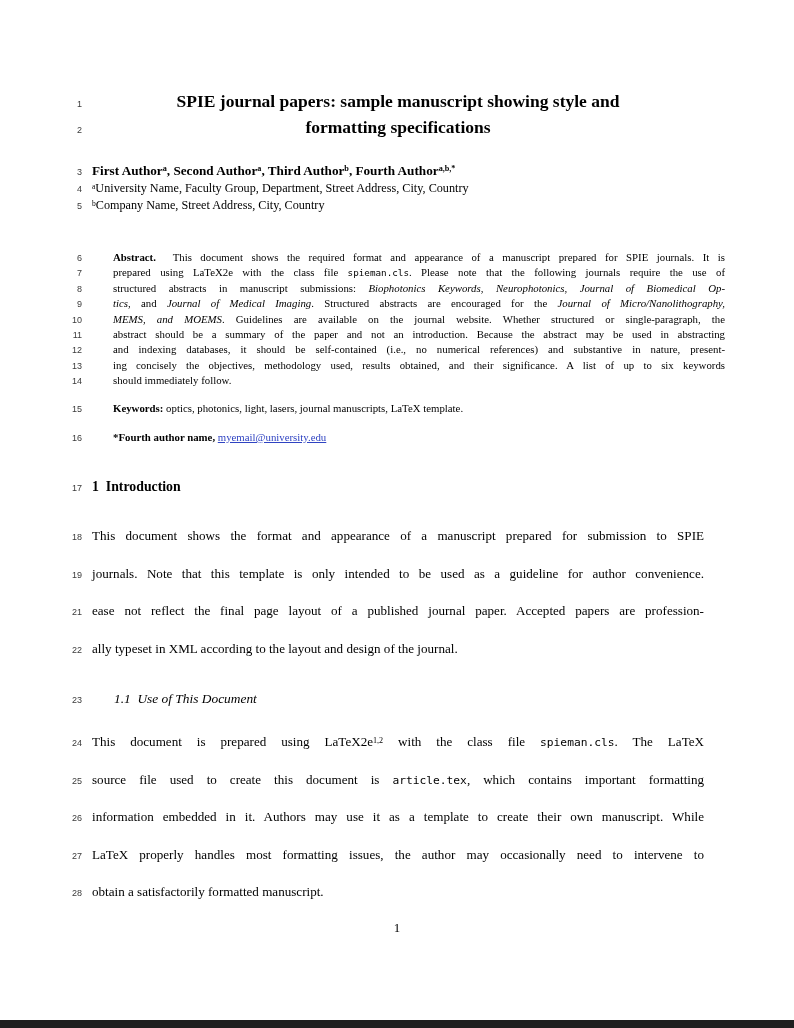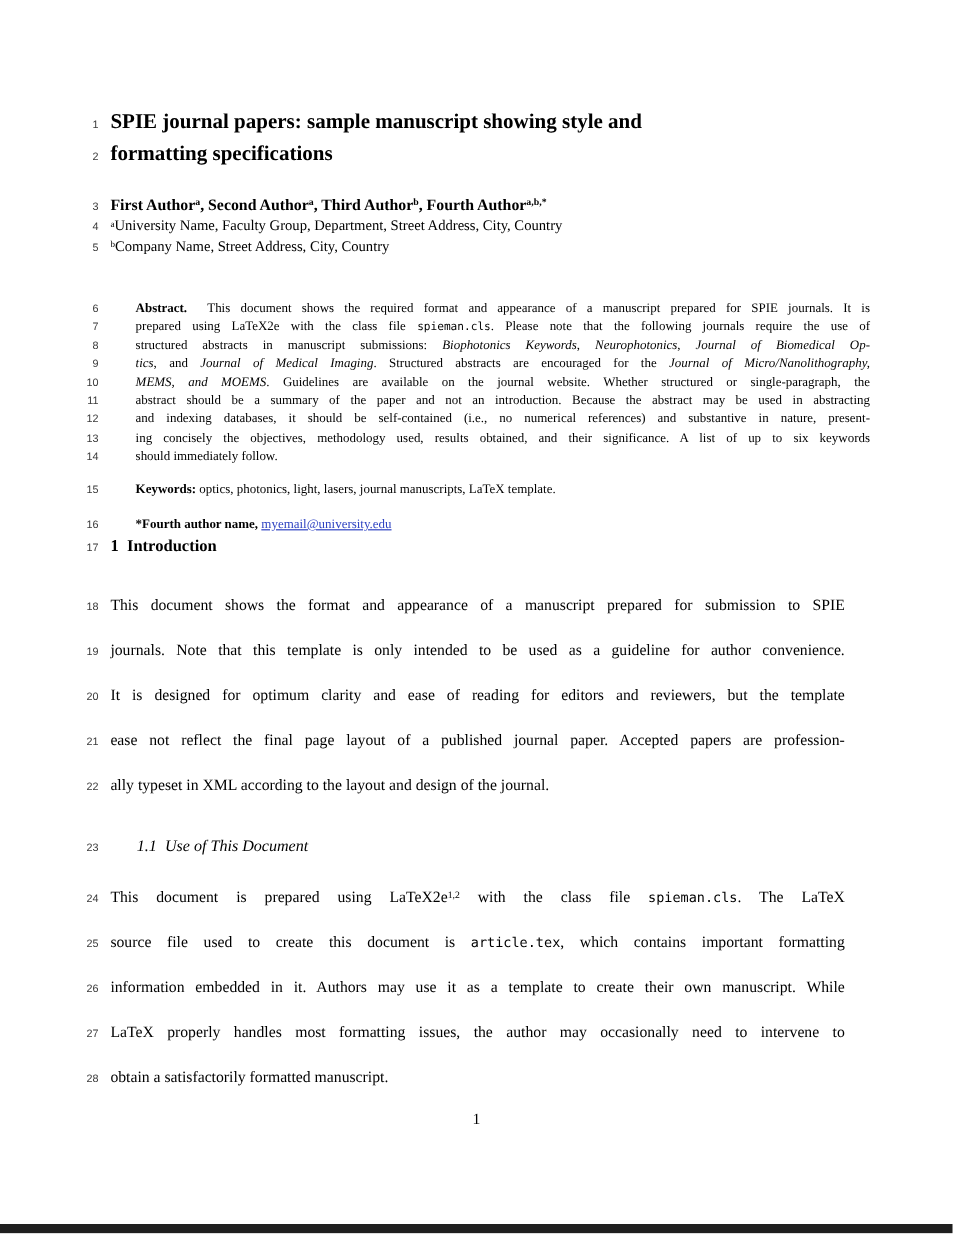--- a/index.html
+++ b/index.html
@@ -26,35 +26,35 @@
 
   .seg-b { font-weight: bold; }
   .seg-i { font-style: italic; }
   .seg-mono { font-family: "DejaVu Sans Mono", monospace; font-size: 0.86em; }
   .seg-sup { font-size: 0.62em; position: relative; top: -0.45em; }
 
   .email-link { color: #2f43c2; text-decoration: underline; cursor: pointer; text-align: right; }
 
   .title-block { margin-top: 88px; }
   .title-block .row { height: 26px; }
-  .title-block .txt { font-size: 17.5px; font-weight: bold; line-height: 26px; }
+  .title-block .txt { font-size: 17.5px; font-weight: bold; line-height: 26px; text-align: center; }
 
   .authors-block { margin-top: 22px; }
   .author-row { height: 18px; }
   .author-row .txt { font-size: 13.2px; font-weight: bold; line-height: 18px; }
   .affil-row { height: 17px; }
   .affil-row .txt { font-size: 12.2px; line-height: 17px; }
 
   .abstract-block { margin-top: 36px; }
   .small { height: 15.4px; }
   .small .txt { font-size: 10.8px; line-height: 15.4px; margin-left: 31px; }
   .keywords-row { margin-top: 12px; }
   .corresponding-row { margin-top: 14px; }
 
-  .sec-row { height: 20px; }
+  .sec-row { margin-top: 32px; height: 20px; }
   .sec-row .txt { font-size: 13.8px; font-weight: bold; line-height: 20px; }
 
   .body-block { margin-top: 20px; }
   .body-row { height: 37.5px; }
   .body-row .txt { font-size: 13.1px; line-height: 37.5px; }
 
   .subsec-row { margin-top: 22px; height: 20px; gap: 22px; }
   .subsec-row .txt { font-size: 13.4px; font-style: italic; line-height: 20px; }
 
   .body-block2 { margin-top: 14px; }
@@ -151,24 +151,20 @@
   <div class="body-block">
     <div class="row body-row just">
       <span class="num">18</span>
       <span class="txt">This document shows the format and appearance of a manuscript prepared for submission to SPIE</span>
     </div>
     <div class="row body-row just">
       <span class="num">19</span>
       <span class="txt">journals. Note that this template is only intended to be used as a guideline for author convenience.</span>
     </div>
     <div class="row body-row just">
-      <span class="num">20</span>
-      <span class="txt">It is designed for optimum clarity and ease of reading for editors and reviewers, but the template</span>
-    </div>
-    <div class="row body-row just">
       <span class="num">21</span>
       <span class="txt">ease not reflect the final page layout of a published journal paper. Accepted papers are profession-</span>
     </div>
     <div class="row body-row">
       <span class="num">22</span>
       <span class="txt">ally typeset in XML according to the layout and design of the journal.</span>
     </div>
   </div>
 
   <div class="row subsec-row">

